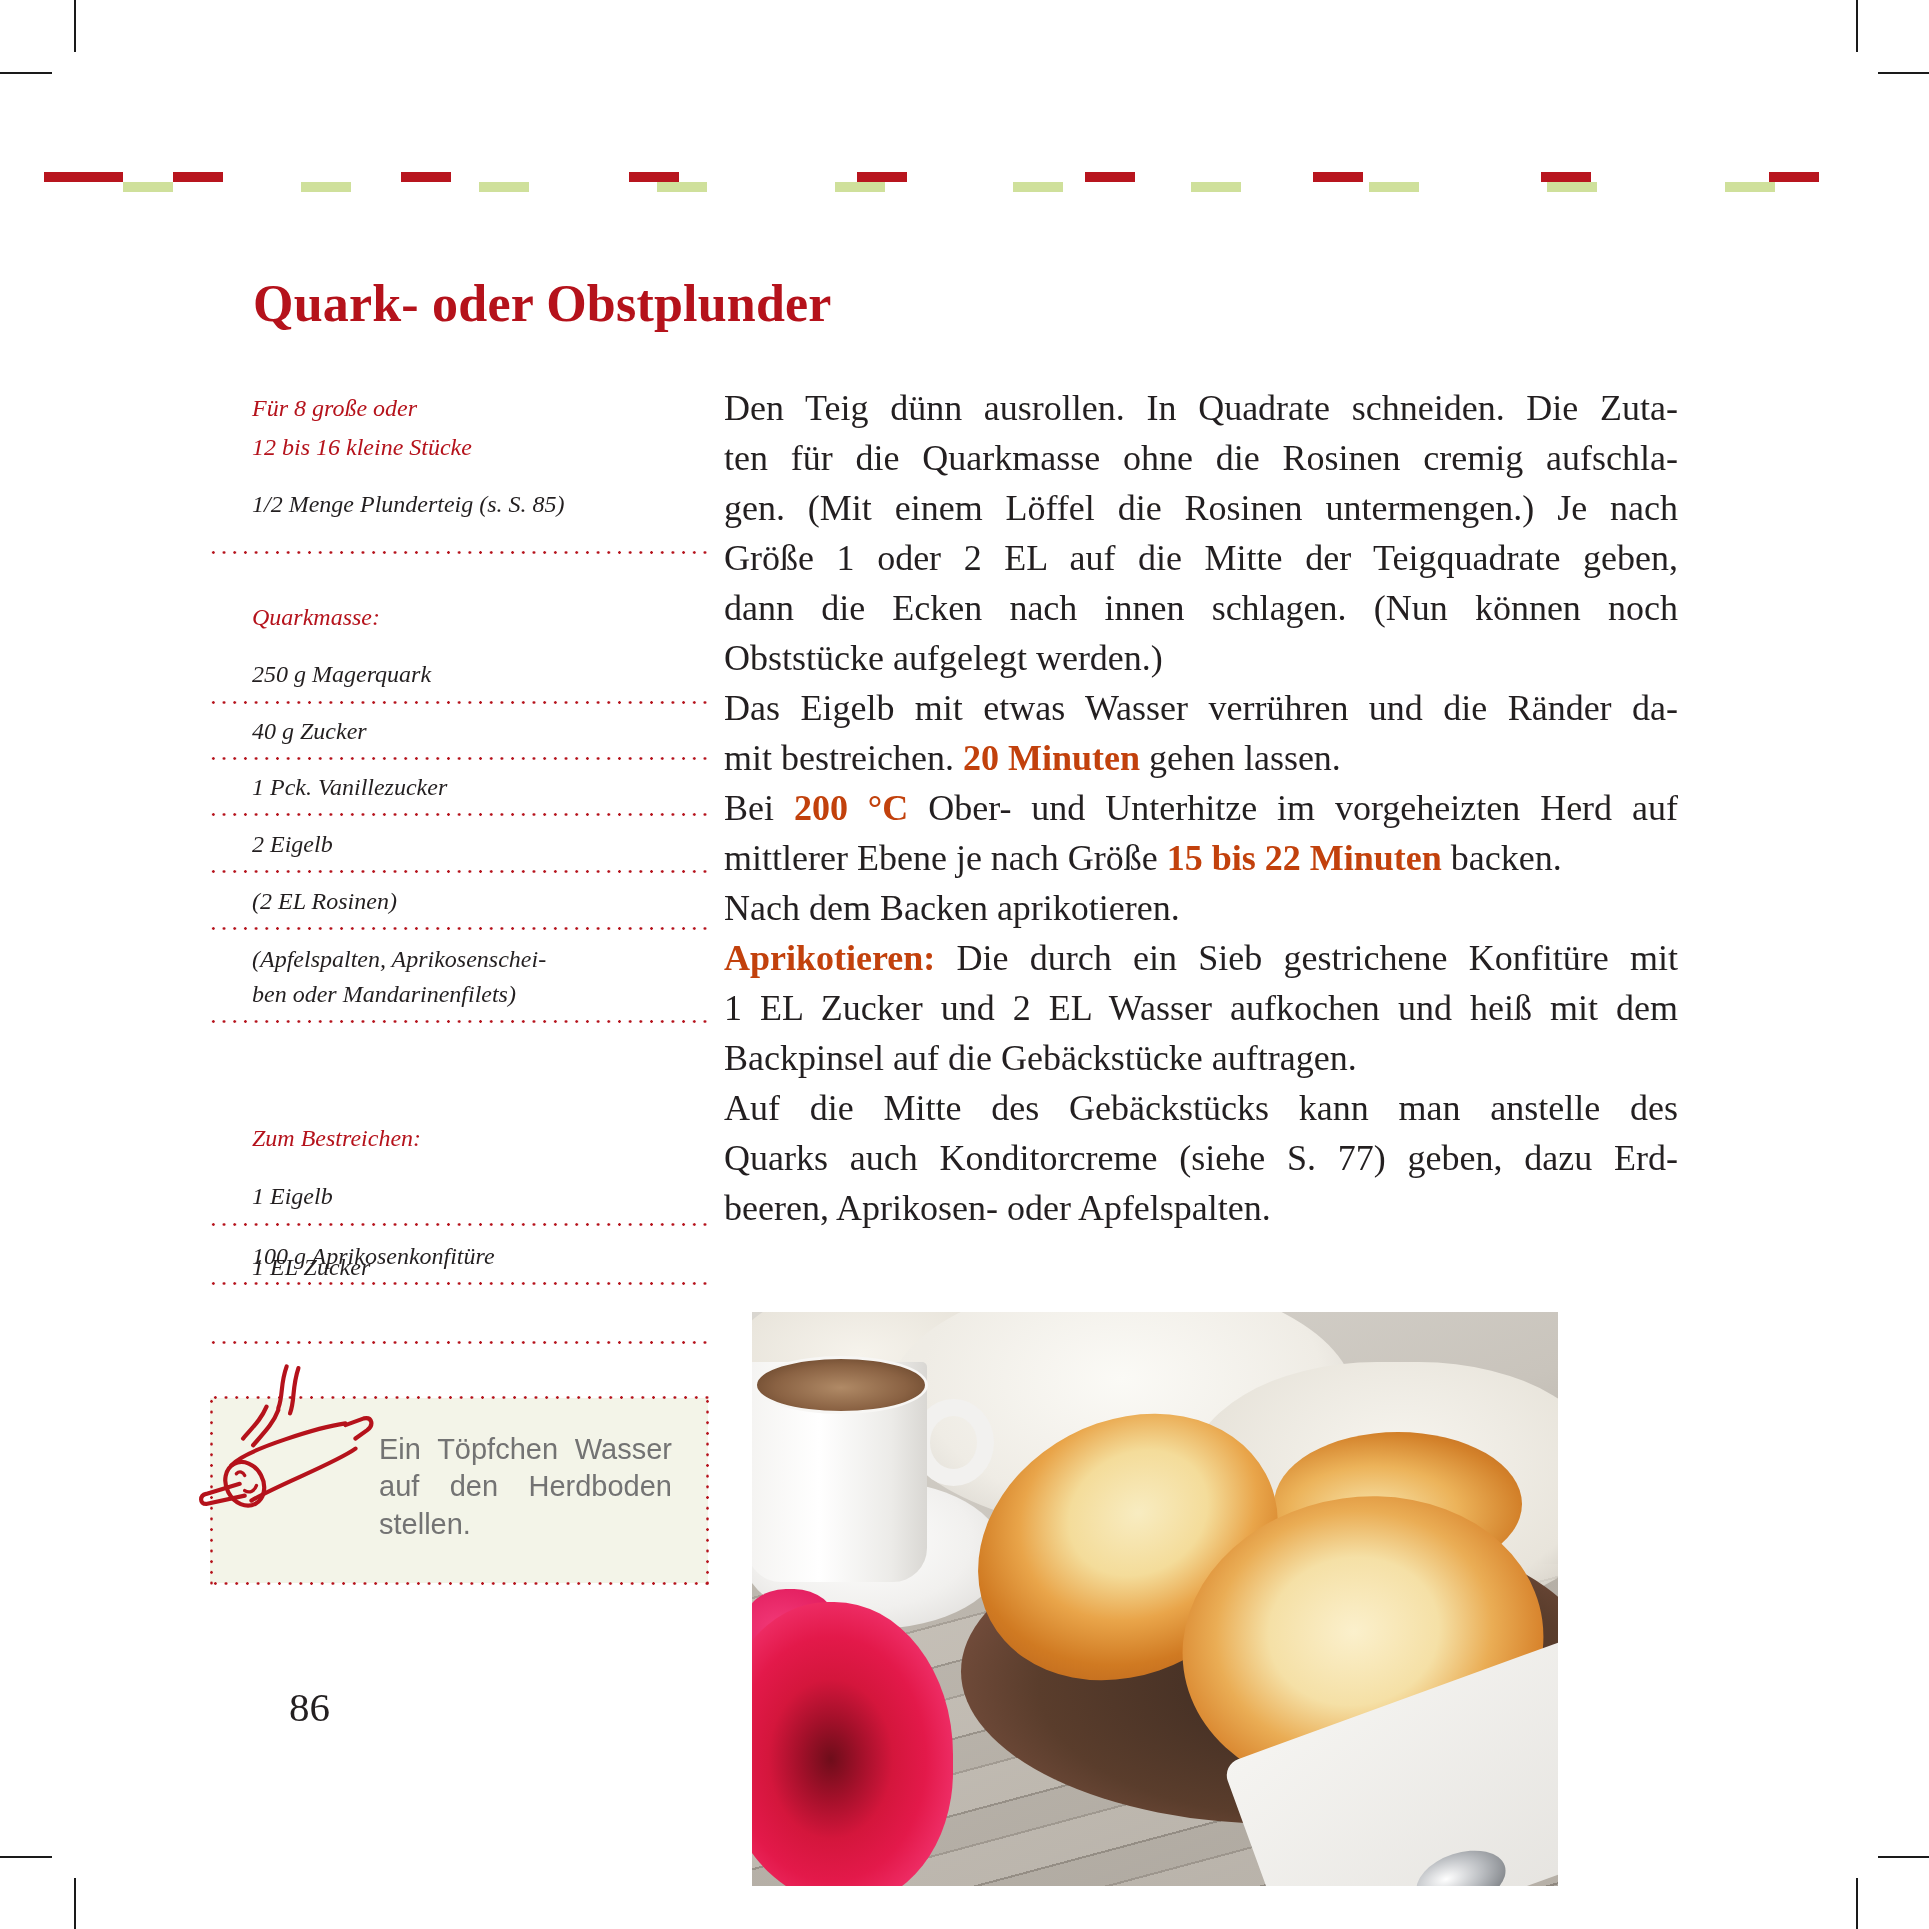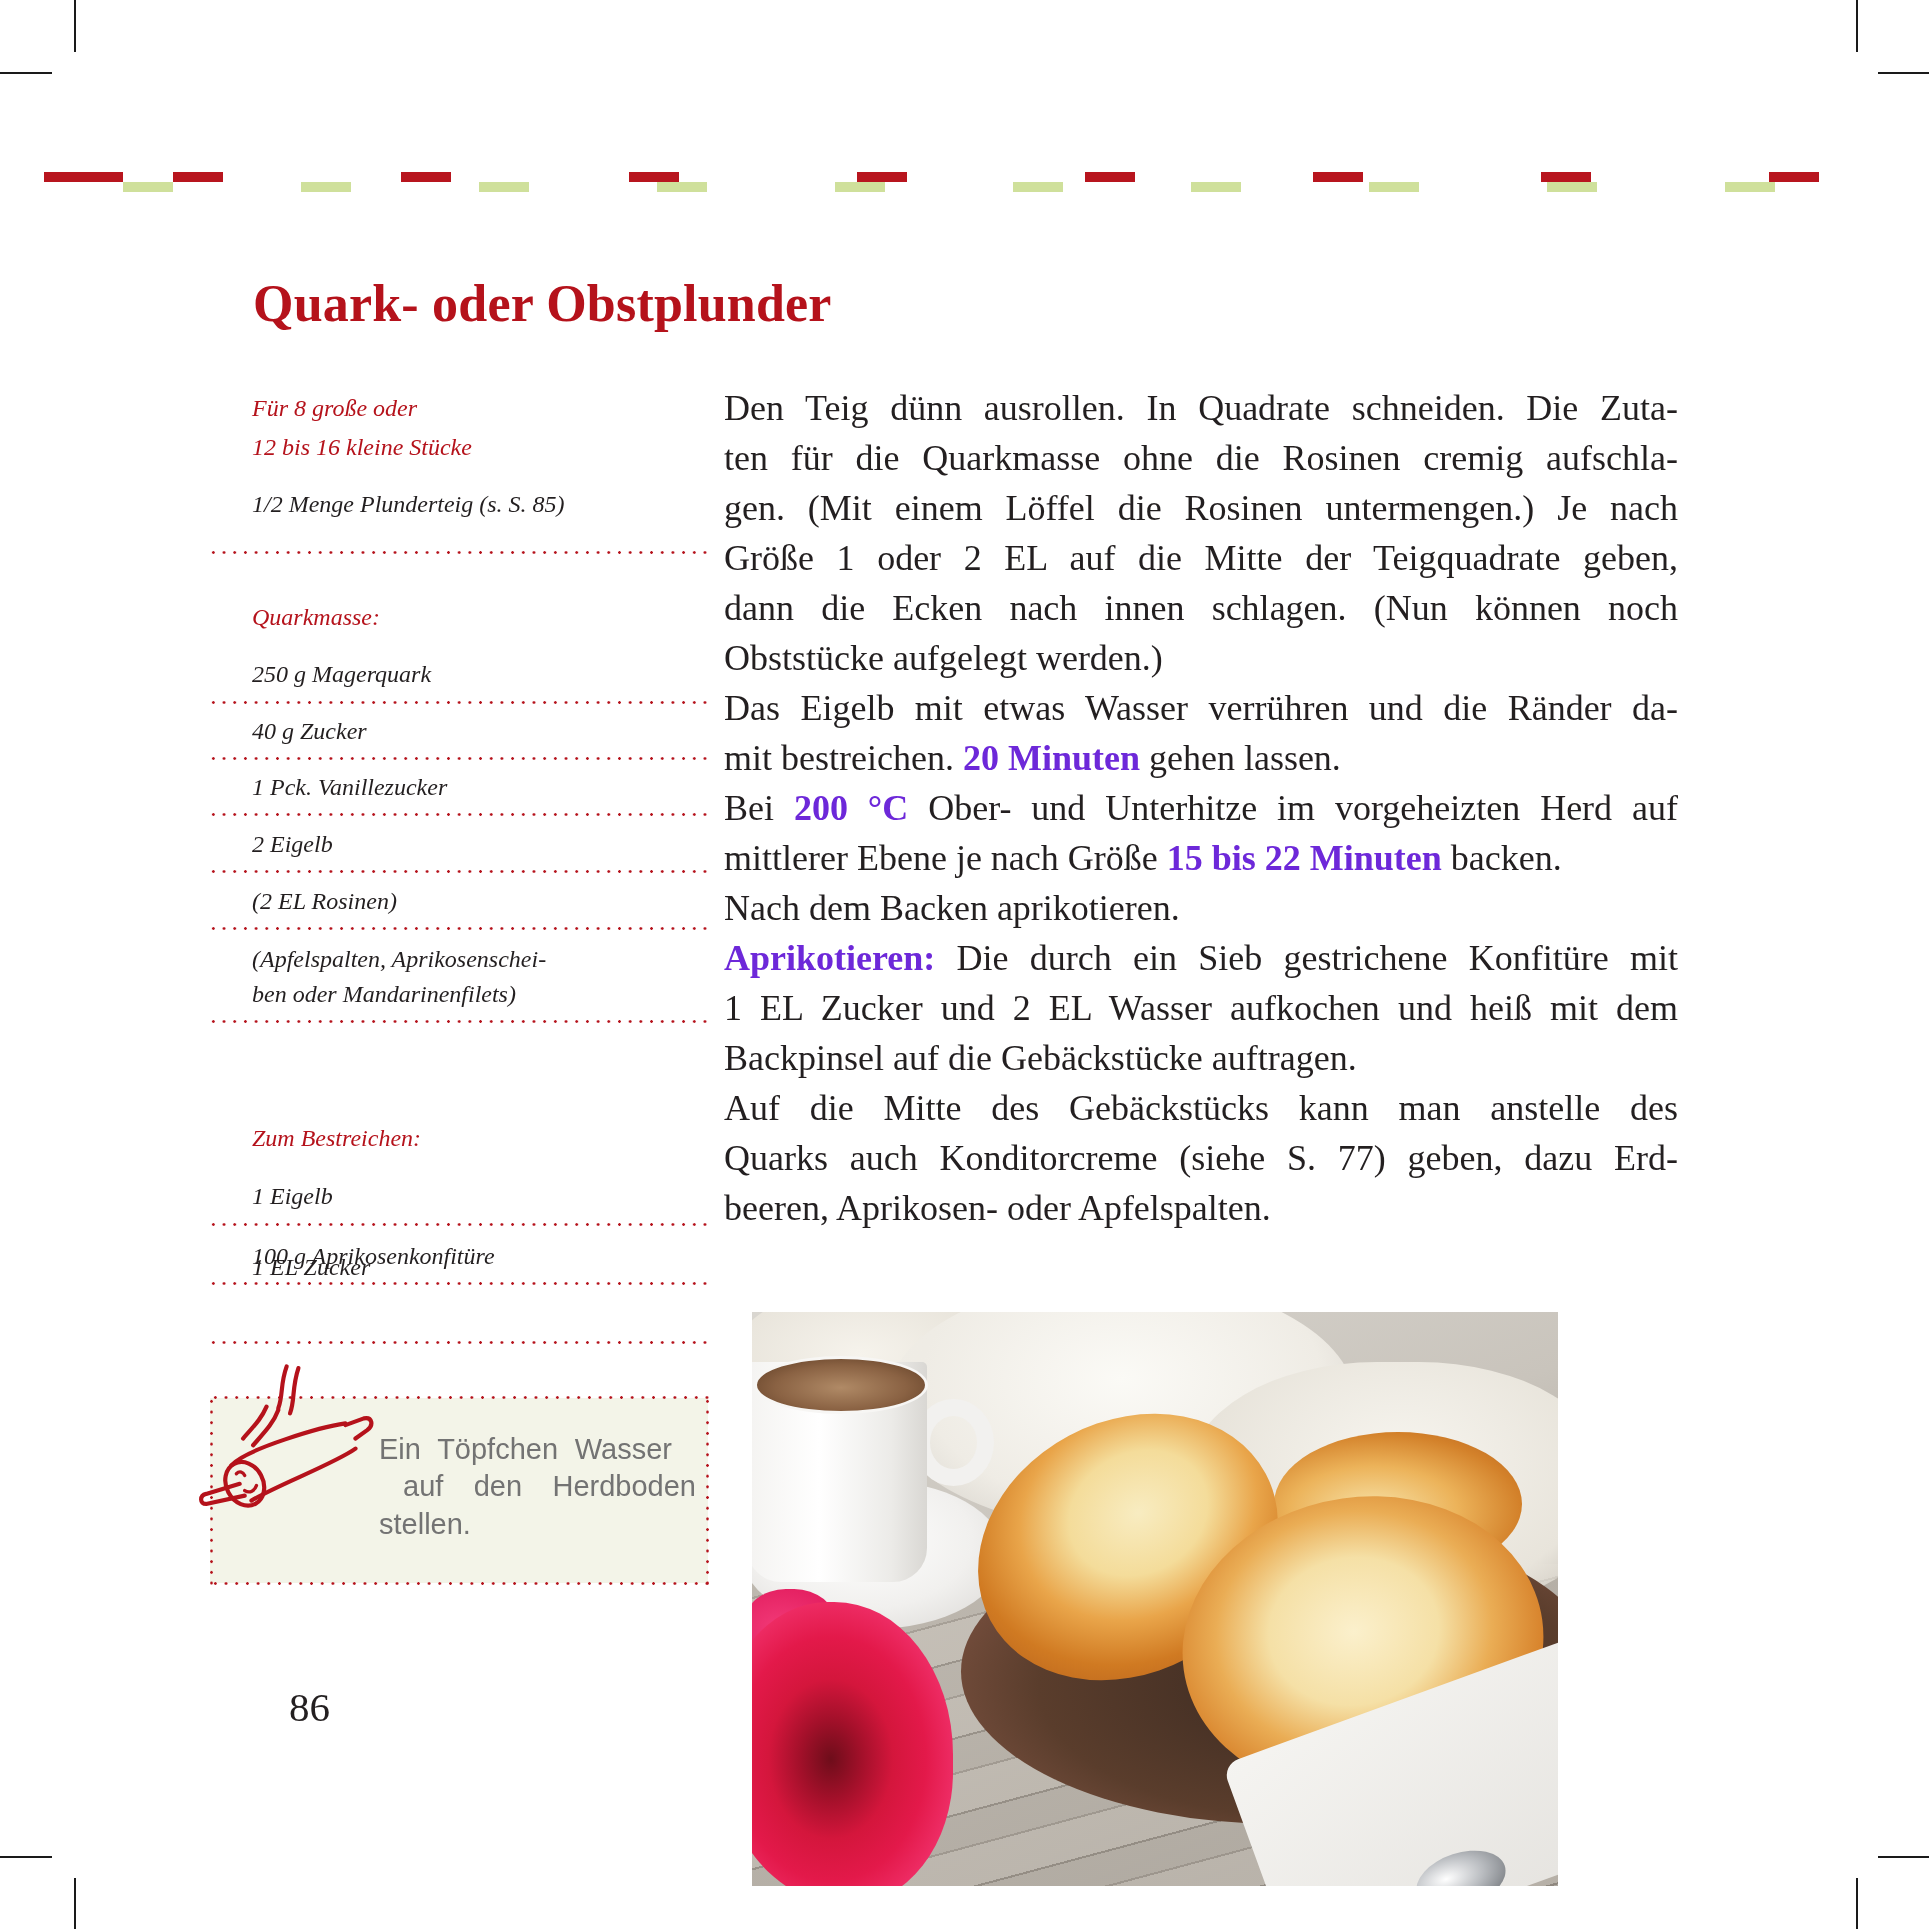--- a/index.html
+++ b/index.html
@@ -27,21 +27,21 @@
 
   .tip-box { position: absolute; left: 210px; top: 1398px; width: 498px; height: 185px; background: #f3f4e8; }
   .tip-border-h { position: absolute; height: 3.4px; background-image: radial-gradient(circle, #b5121b 1.3px, transparent 1.6px); background-size: 10.7px 3.4px; background-repeat: repeat-x; }
   .tip-border-v { position: absolute; width: 3.4px; background-image: radial-gradient(circle, #b5121b 1.3px, transparent 1.6px); background-size: 3.4px 10.7px; background-repeat: repeat-y; }
   .tip-line { position: absolute; left: 379px; width: 293px; font-family: "Liberation Sans", sans-serif; font-size: 29px; line-height: 29px; white-space: nowrap; color: #737373; }
   .tip-line.j { text-align: justify; text-align-last: justify; white-space: normal; }
 
   .body-text { position: absolute; left: 724px; top: 383px; width: 954px; font-size: 36px; line-height: 50px; }
   .bl { display: block; height: 50px; white-space: nowrap; overflow: visible; text-align: justify; text-align-last: justify; white-space: normal; }
   .bl.end { text-align-last: left; }
-  .hl { color: #6d28d9; font-weight: bold; }
+  .hl { color: #c2410c; font-weight: bold; }
 
   .page-num { position: absolute; left: 253px; top: 1687px; font-size: 41px; line-height: 41px; margin-left: 36px; }
 
   .photo { position: absolute; left: 752px; top: 1312px; width: 806px; height: 574px; overflow: hidden;
     background: linear-gradient(160deg, #d9d6d0 0%, #c9c4bc 40%, #a9a39b 70%, #8d877f 100%); }
   .photo .wood { position: absolute; left: 0; top: 252px; width: 806px; height: 322px;
     background: repeating-linear-gradient(165deg, #b8b2a9 0 32px, #9c958c 32px 34px, #c4beb5 34px 72px, #8f887f 72px 74px); opacity: 0.75; }
   .photo .cloth1 { position: absolute; left: 134px; top: -34px; width: 470px; height: 252px; border-radius: 50%; background: radial-gradient(ellipse at 50% 40%, #fbfaf6 0%, #efece5 60%, rgba(230,226,218,0) 100%); }
   .photo .cloth2 { position: absolute; left: 436px; top: 50px; width: 420px; height: 252px; border-radius: 45%; background: radial-gradient(ellipse at 50% 40%, #f7f5ef 0%, #e8e4db 65%, rgba(225,220,210,0) 100%); }
   .photo .cloth3 { position: absolute; left: -17px; top: -25px; width: 252px; height: 134px; border-radius: 50%; background: radial-gradient(ellipse, #f6f3ec 0%, #e9e5dc 70%, rgba(230,226,218,0) 100%); }
@@ -133,21 +133,21 @@
       <ellipse cx="58" cy="150" rx="22" ry="27" transform="rotate(-28 58 150)"></ellipse>
 
       <path d="M48 138 C52 134, 56 136, 58 140" stroke-width="4"></path>
       <path d="M58 158 C64 162, 70 158, 72 152" stroke-width="4"></path>
 
       <path d="M52 150 L12 162 C4 164, 4 174, 12 174 L58 164"></path>
     </g>
   </svg>
 
   <div class="tip-line j" style="top:1435px;">Ein Töpfchen Wasser</div>
-  <div class="tip-line j" style="top:1472px;margin-left:24px;">auf den Herdboden</div>
+  <div class="tip-line j" style="top:1472px;">auf den Herdboden</div>
   <div class="tip-line" style="top:1510px;">stellen.</div>
 </div>
 
 <div class="body-text">
   <span class="bl">Den Teig dünn ausrollen. In Quadrate schneiden. Die Zuta-</span>
   <span class="bl">ten für die Quarkmasse ohne die Rosinen cremig aufschla-</span>
   <span class="bl">gen. (Mit einem Löffel die Rosinen untermengen.) Je nach</span>
   <span class="bl">Größe 1 oder 2 EL auf die Mitte der Teigquadrate geben,</span>
   <span class="bl">dann die Ecken nach innen schlagen. (Nun können noch</span>
   <span class="bl end">Obststücke aufgelegt werden.)</span>

